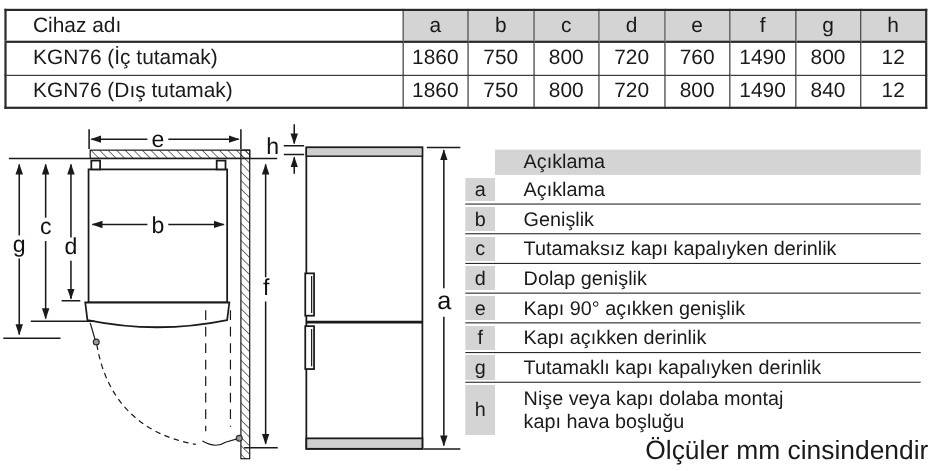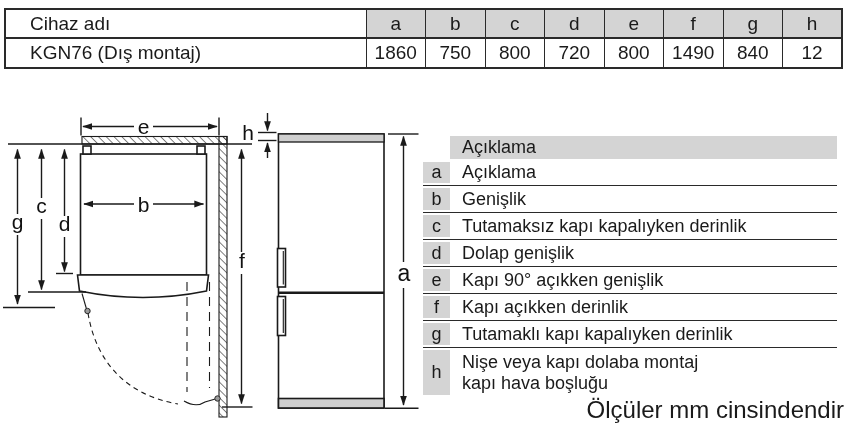--- a/index.html
+++ b/index.html
@@ -19,21 +19,21 @@
 
   
   .legend{position:absolute;left:423px;top:136px;width:414px;border-collapse:collapse;table-layout:fixed;}
   .legend td{font-size:18px;vertical-align:middle;}
   .legend tr.lhdr{height:22px;}
   .legend tr.lrow{height:24.5px;}
   .legend tr.lrow-tall{height:50px;}
   .legend td.key{width:27px;text-align:center;background:#d4d4d4;
                  background-clip:content-box;padding:2.5px 0;}
   .legend tr.lhdr td.key{background:transparent;}
-  .legend td.desc{padding-left:12px;}
+  .legend td.desc{padding-left:26px;}
   .legend tr.lhdr td.desc{background:#d4d4d4;}
   .legend tr.sep td{border-bottom:1.4px solid #2a2a2a;}
   .legend tr.lrow-tall td.desc{line-height:21px;padding-top:2px;}
 
   
   .caption{position:absolute;right:11px;top:396px;font-size:24px;white-space:nowrap;}
 
   
   .diagram{position:absolute;left:0;top:105px;}
   .diagram text{font-family:"Liberation Sans",sans-serif;font-size:21px;fill:#111;}
@@ -64,21 +64,32 @@
         <td class="col">a</td>
         <td class="col">b</td>
         <td class="col">c</td>
         <td class="col">d</td>
         <td class="col">e</td>
         <td class="col">f</td>
         <td class="col">g</td>
         <td class="col">h</td>
       </tr>
       <tr>
-        <td class="name">KGN76 (Dış montaj)</td>
+        <td class="name">KGN76 (İç tutamak)</td>
+        <td class="val">1860</td>
+        <td class="val">750</td>
+        <td class="val">800</td>
+        <td class="val">720</td>
+        <td class="val">760</td>
+        <td class="val">1490</td>
+        <td class="val">800</td>
+        <td class="val">12</td>
+      </tr>
+      <tr>
+        <td class="name">KGN76 (Dış tutamak)</td>
         <td class="val">1860</td>
         <td class="val">750</td>
         <td class="val">800</td>
         <td class="val">720</td>
         <td class="val">800</td>
         <td class="val">1490</td>
         <td class="val">840</td>
         <td class="val">12</td>
       </tr>
     </tbody>

